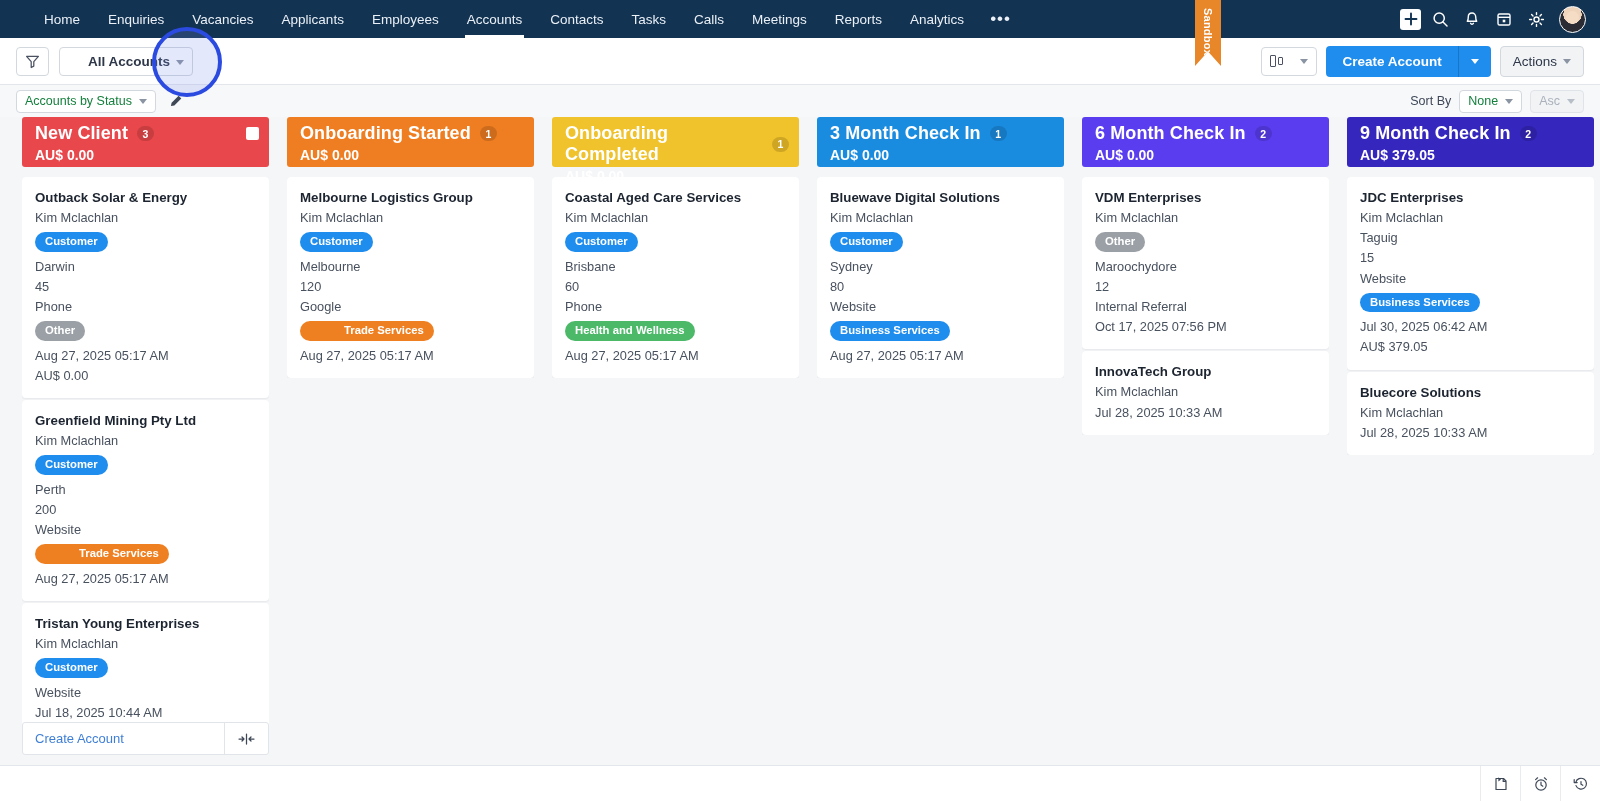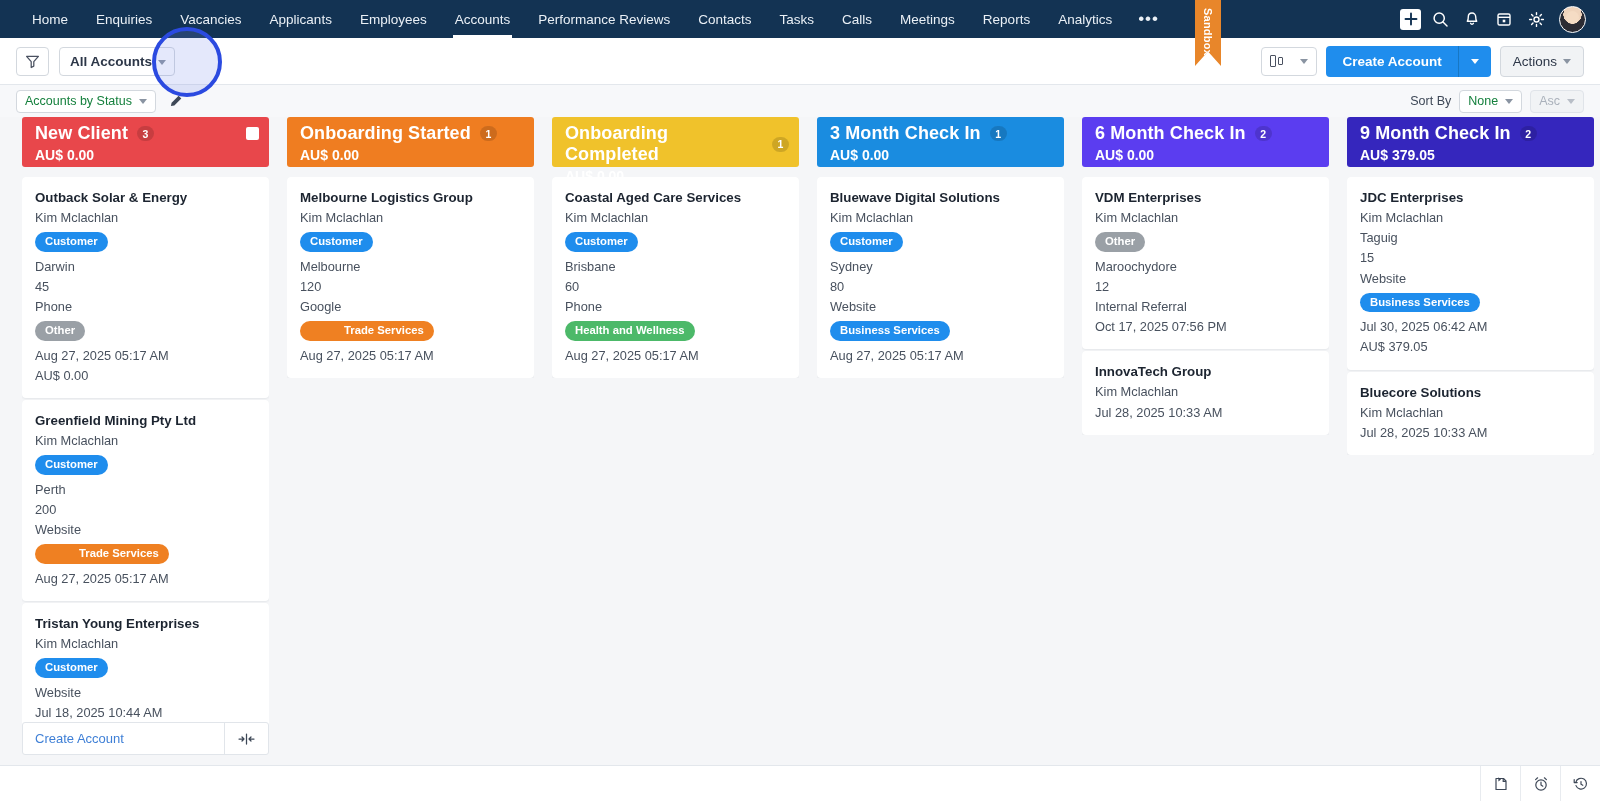--- a/index.html
+++ b/index.html
@@ -14,21 +14,21 @@
 
   
   .topnav {
     height: 38px;
     background: #133353;
     display: flex;
     align-items: stretch;
     position: relative;
     z-index: 5;
   }
-  .nav-items { display: flex; align-items: stretch; padding-left: 18px; }
+  .nav-items { display: flex; align-items: stretch; padding-left: 30px; }
   .nav-item {
     color: #eaf0f6;
     font-size: 13.5px;
     padding: 0 14px;
     display: flex;
     align-items: center;
     position: relative;
     white-space: nowrap;
     cursor: pointer;
   }
@@ -93,21 +93,21 @@
     display: flex; align-items: center;
     padding: 0 16px;
     position: relative; z-index: 3;
   }
   .btn {
     height: 29px;
     border: 1px solid #d3d8de;
     border-radius: 4px;
     background: #ffffff;
     display: flex; align-items: center; gap: 6px;
-    padding: 0 10px;
+    padding: 0 28px;
     font-size: 13.5px; color: #2d3748;
     cursor: pointer;
   }
   .btn.icon-only { width: 33px; padding: 0; justify-content: center; }
   .caret {
     width: 0; height: 0;
     border-left: 4.5px solid transparent;
     border-right: 4.5px solid transparent;
     border-top: 5.5px solid #8a94a2;
   }
@@ -269,21 +269,20 @@
 <body>
 
 <div class="topnav">
   <div class="nav-items" id="nav-items">
       <div class="nav-item">Home</div>
       <div class="nav-item">Enquiries</div>
       <div class="nav-item">Vacancies</div>
       <div class="nav-item">Applicants</div>
       <div class="nav-item">Employees</div>
       <div class="nav-item active">Accounts</div>
-      <div class="nav-item">Performance Reviews</div>
       <div class="nav-item">Contacts</div>
       <div class="nav-item">Tasks</div>
       <div class="nav-item">Calls</div>
       <div class="nav-item">Meetings</div>
       <div class="nav-item">Reports</div>
       <div class="nav-item">Analytics</div>
     </div>
   <div class="nav-more">•••</div>
 
   <div class="nav-right">

